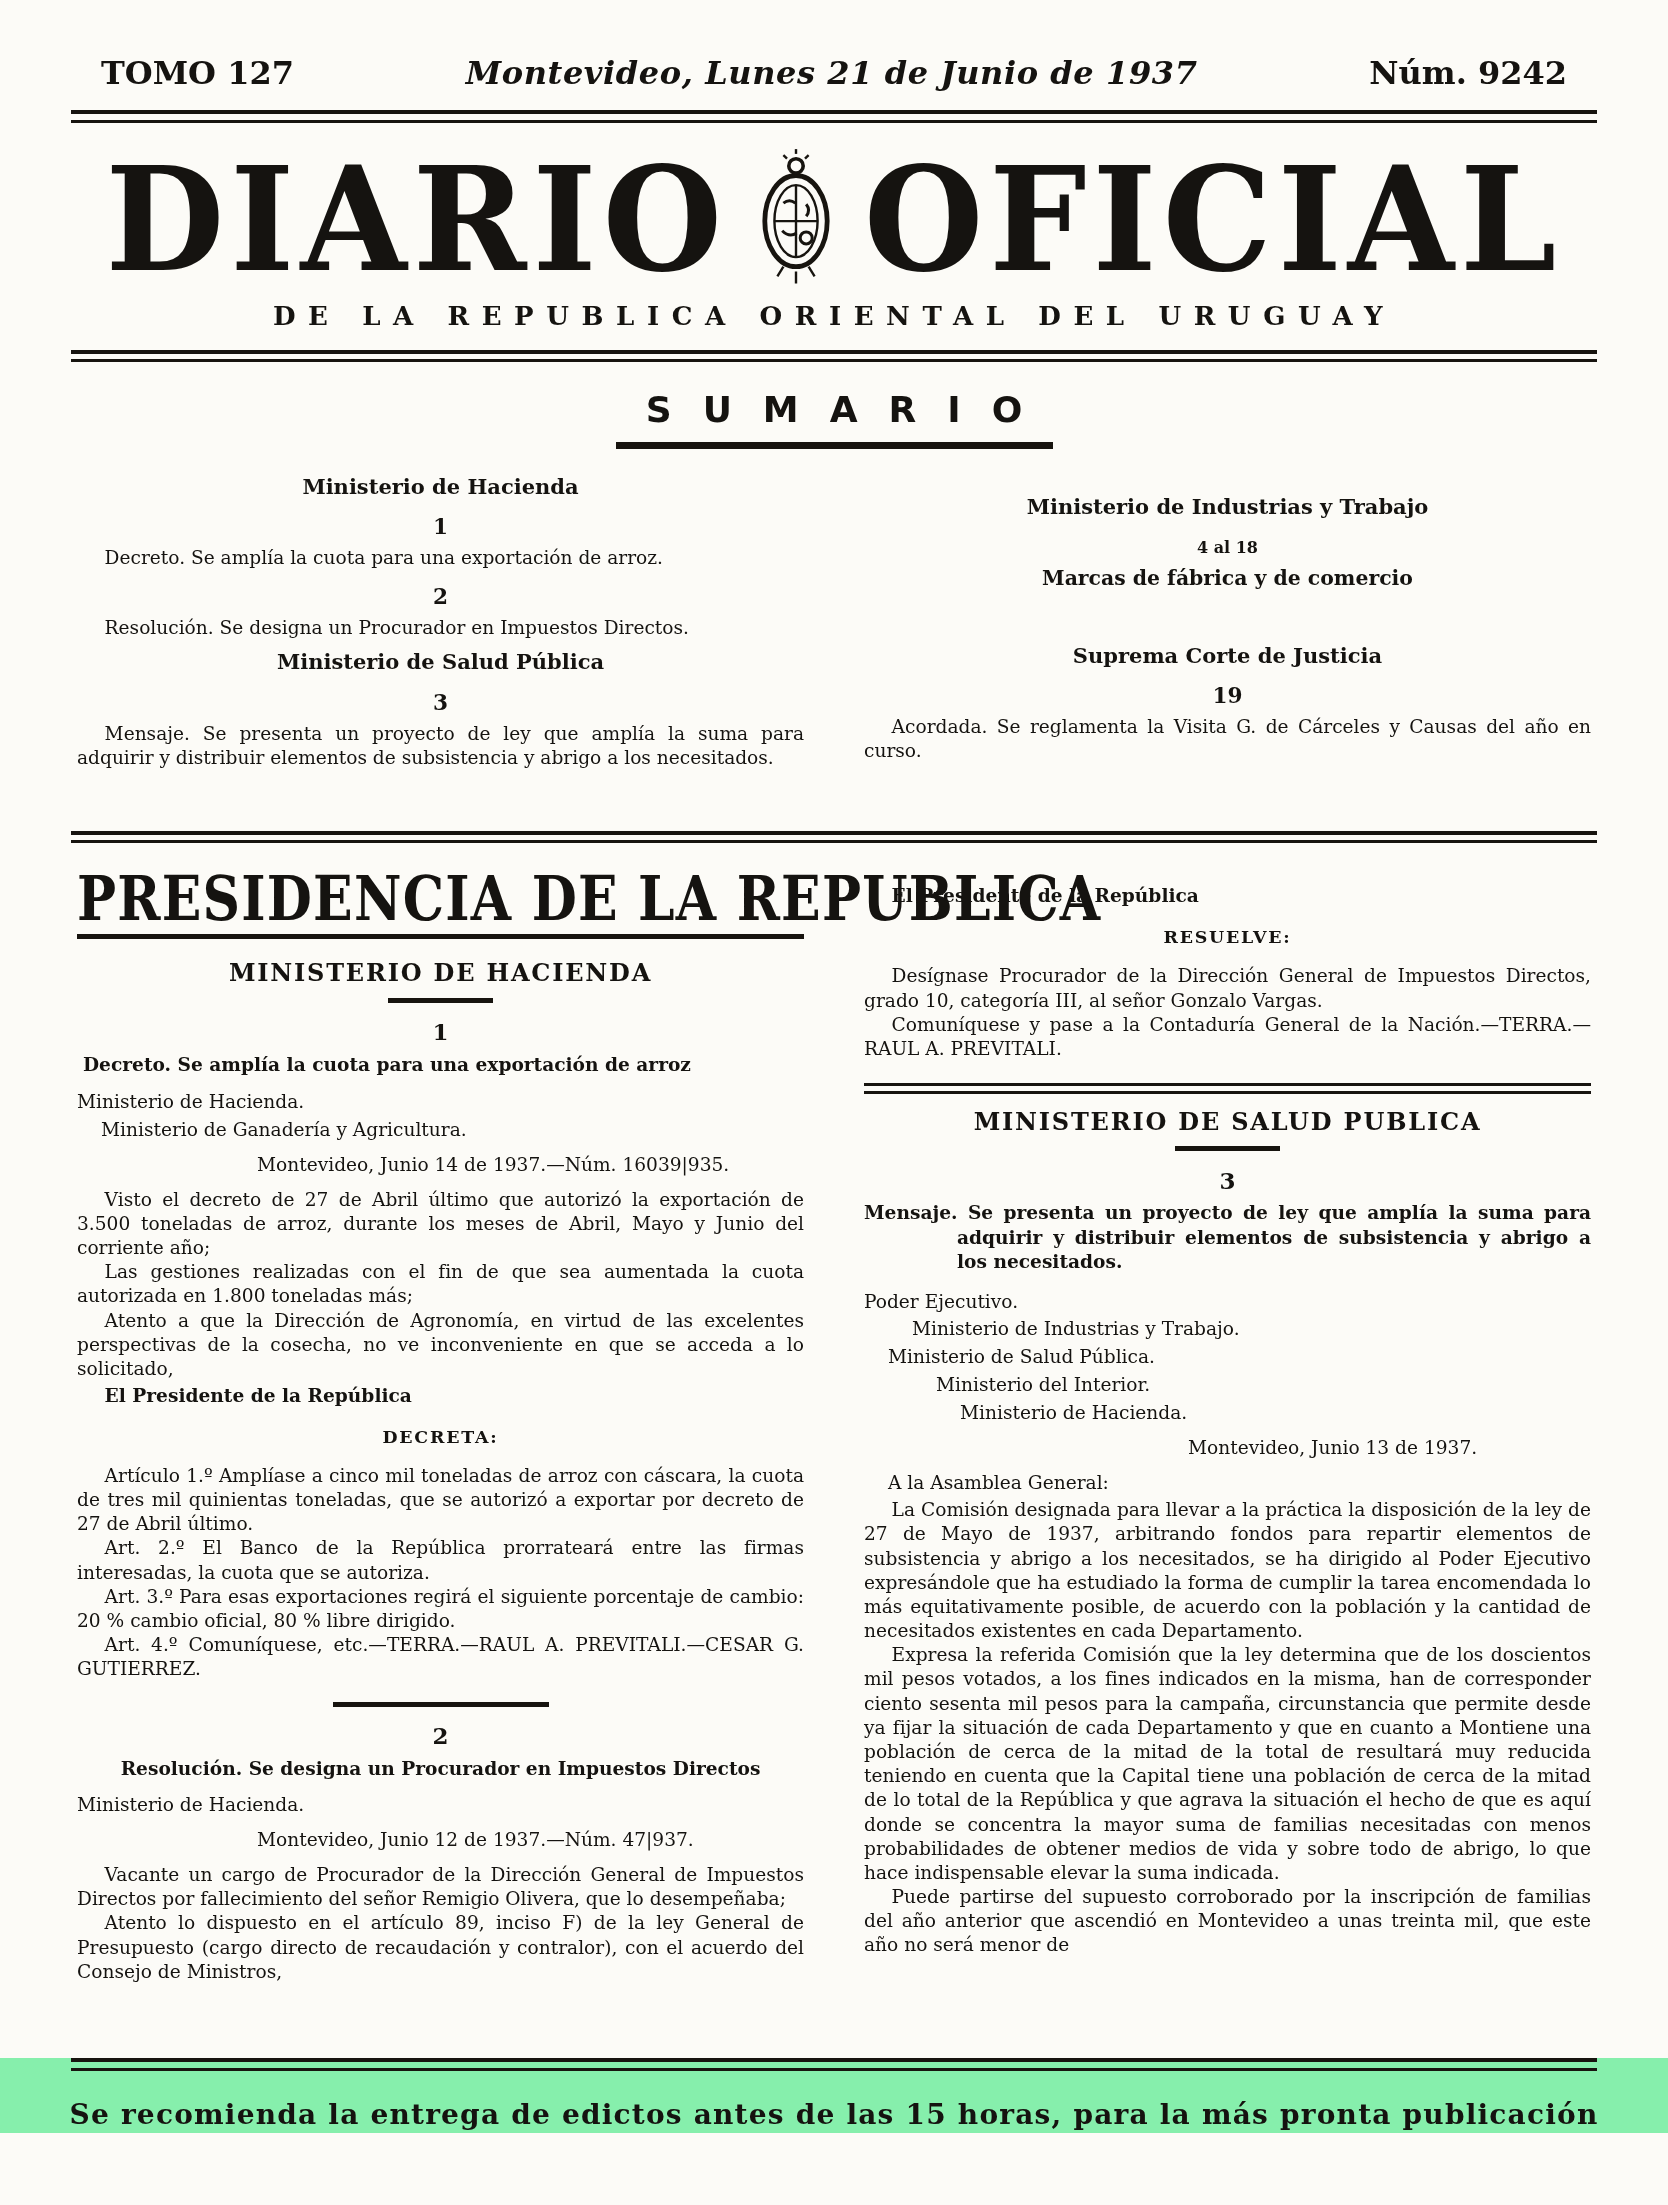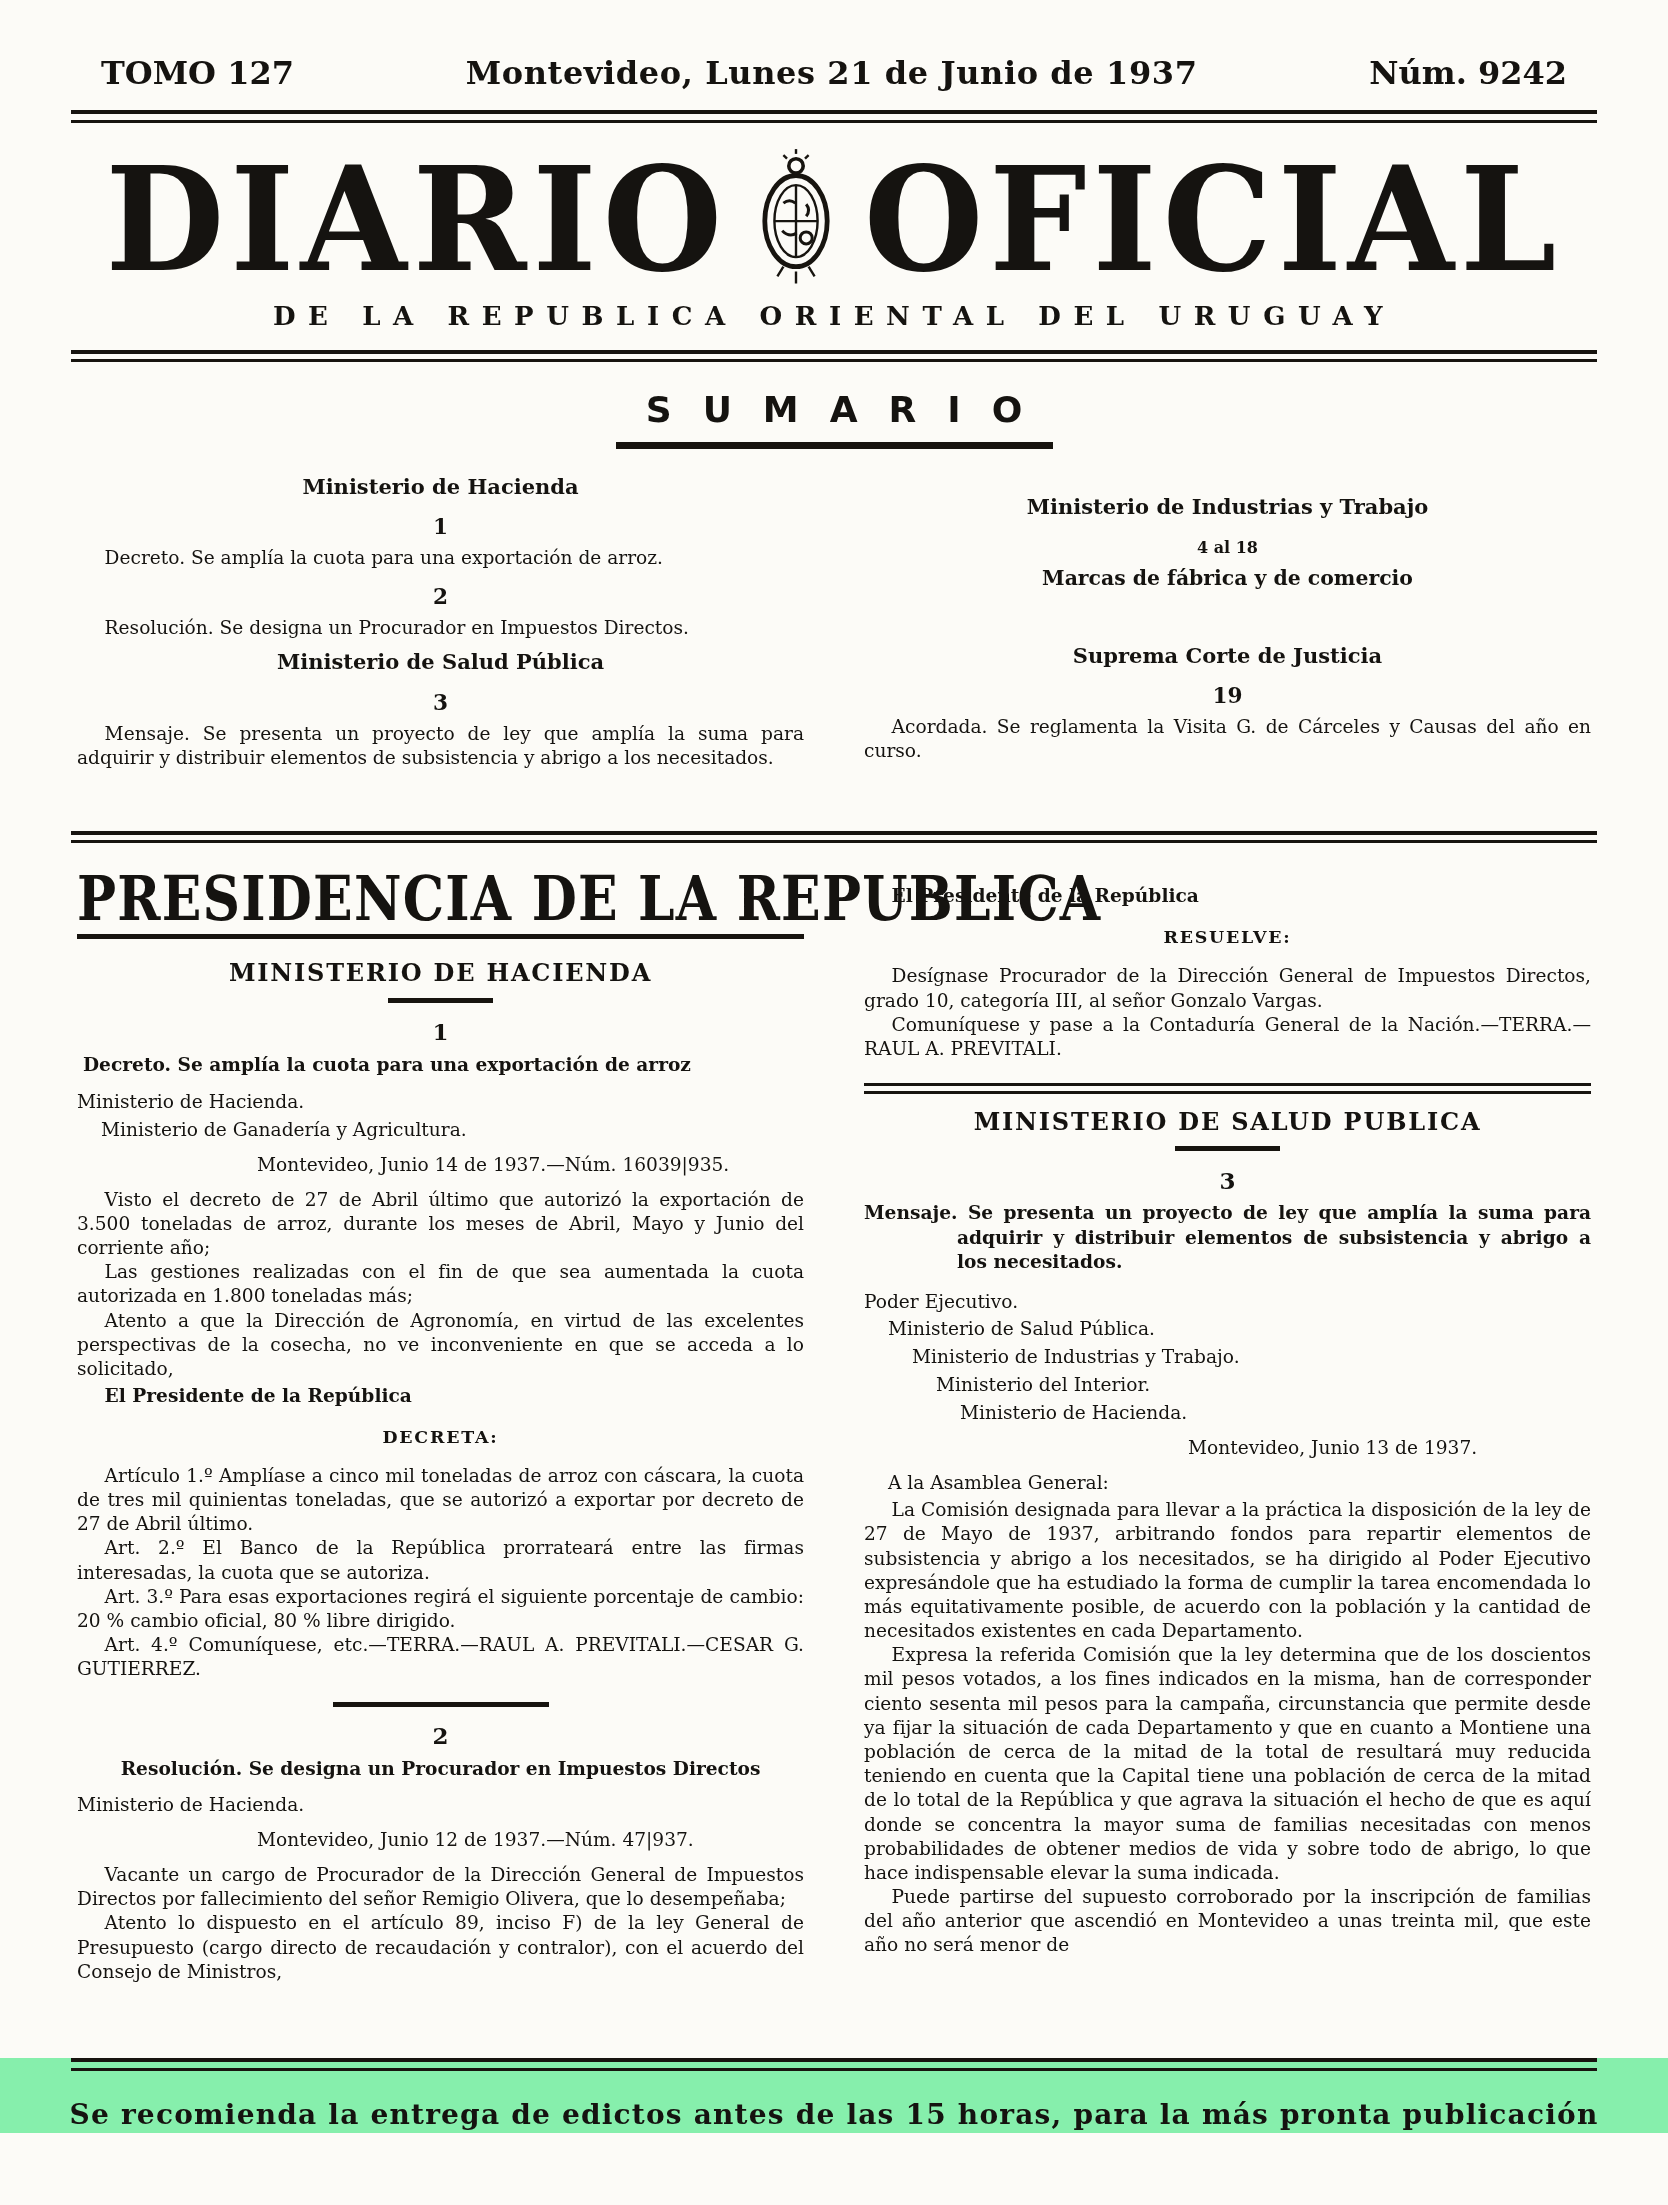--- a/index.html
+++ b/index.html
@@ -7,21 +7,21 @@
     position:relative; width:1668px; height:2205px; overflow:hidden;
     background:#fcfbf7; color:#151310;
     font-family:"DejaVu Serif", serif;
     font-size:18.6px; line-height:1.3;
   }
   .inner{padding:53px 71px 0 71px;}
 
   
   .hdr{display:flex; justify-content:space-between; align-items:baseline;
        font-weight:bold; font-size:32px; padding:0 30px;}
-  .hdr .c{letter-spacing:0.6px;}
+  .hdr .c{letter-spacing:0.6px;font-style:italic;}
 
   .dbl-rule{height:5.4px; border-top:4.2px solid #17140f; border-bottom:3px solid #17140f; margin-top:15.6px;}
 
   
   .masthead{display:flex; justify-content:center; align-items:center; gap:23px; margin-top:26px;}
   .mast-word{font-weight:bold; font-size:137px; line-height:0.95; letter-spacing:6px;
              transform:scaleY(1.05); white-space:nowrap;}
   .subtitle{text-align:center; font-weight:bold; font-size:26px; letter-spacing:12.6px; margin-top:8.4px;}
 
   
@@ -180,22 +180,22 @@
           <div class="blk line-ind">El Presidente de la República</div>
           <div class="blk label">RESUELVE:</div>
           <div class="blk para">Desígnase Procurador de la Dirección General de Impuestos Directos, grado 10, categoría III, al señor Gonzalo Vargas.</div>
           <div class="blk para">Comuníquese y pase a la Contaduría General de la Nación.—TERRA.—RAUL A. PREVITALI.</div>
           <div class="blk rule-dbl"></div>
           <div class="blk h-section">MINISTERIO DE SALUD PUBLICA</div>
           <div class="blk rule-short"></div>
           <div class="blk num">3</div>
           <div class="blk mensaje">Mensaje. Se presenta un proyecto de ley que amplía la suma para adquirir y distribuir elementos de subsistencia y abrigo a los necesitados.</div>
           <div class="blk line">Poder Ejecutivo.</div>
+          <div class="blk i2">Ministerio de Industrias y Trabajo.</div>
           <div class="blk i1">Ministerio de Salud Pública.</div>
-          <div class="blk i2">Ministerio de Industrias y Trabajo.</div>
           <div class="blk i3">Ministerio del Interior.</div>
           <div class="blk i4">Ministerio de Hacienda.</div>
           <div class="blk date2">Montevideo, Junio 13 de 1937.</div>
           <div class="blk i1">A la Asamblea General:</div>
           <div class="blk para">La Comisión designada para llevar a la práctica la disposición de la ley de 27 de Mayo de 1937, arbitrando fondos para repartir elementos de subsistencia y abrigo a los necesitados, se ha dirigido al Poder Ejecutivo expresándole que ha estudiado la forma de cumplir la tarea encomendada lo más equitativamente posible, de acuerdo con la población y la cantidad de necesitados existentes en cada Departamento.</div>
           <div class="blk para">Expresa la referida Comisión que la ley determina que de los doscientos mil pesos votados, a los fines indicados en la misma, han de corresponder ciento sesenta mil pesos para la campaña, circunstancia que permite desde ya fijar la situación de cada Departamento y que en cuanto a Montiene una población de cerca de la mitad de la total de resultará muy reducida teniendo en cuenta que la Capital tiene una población de cerca de la mitad de lo total de la República y que agrava la situación el hecho de que es aquí donde se concentra la mayor suma de familias necesitadas con menos probabilidades de obtener medios de vida y sobre todo de abrigo, lo que hace indispensable elevar la suma indicada.</div>
           <div class="blk para">Puede partirse del supuesto corroborado por la inscripción de familias del año anterior que ascendió en Montevideo a unas treinta mil, que este año no será menor de</div>
         </div>
     </div>
 

